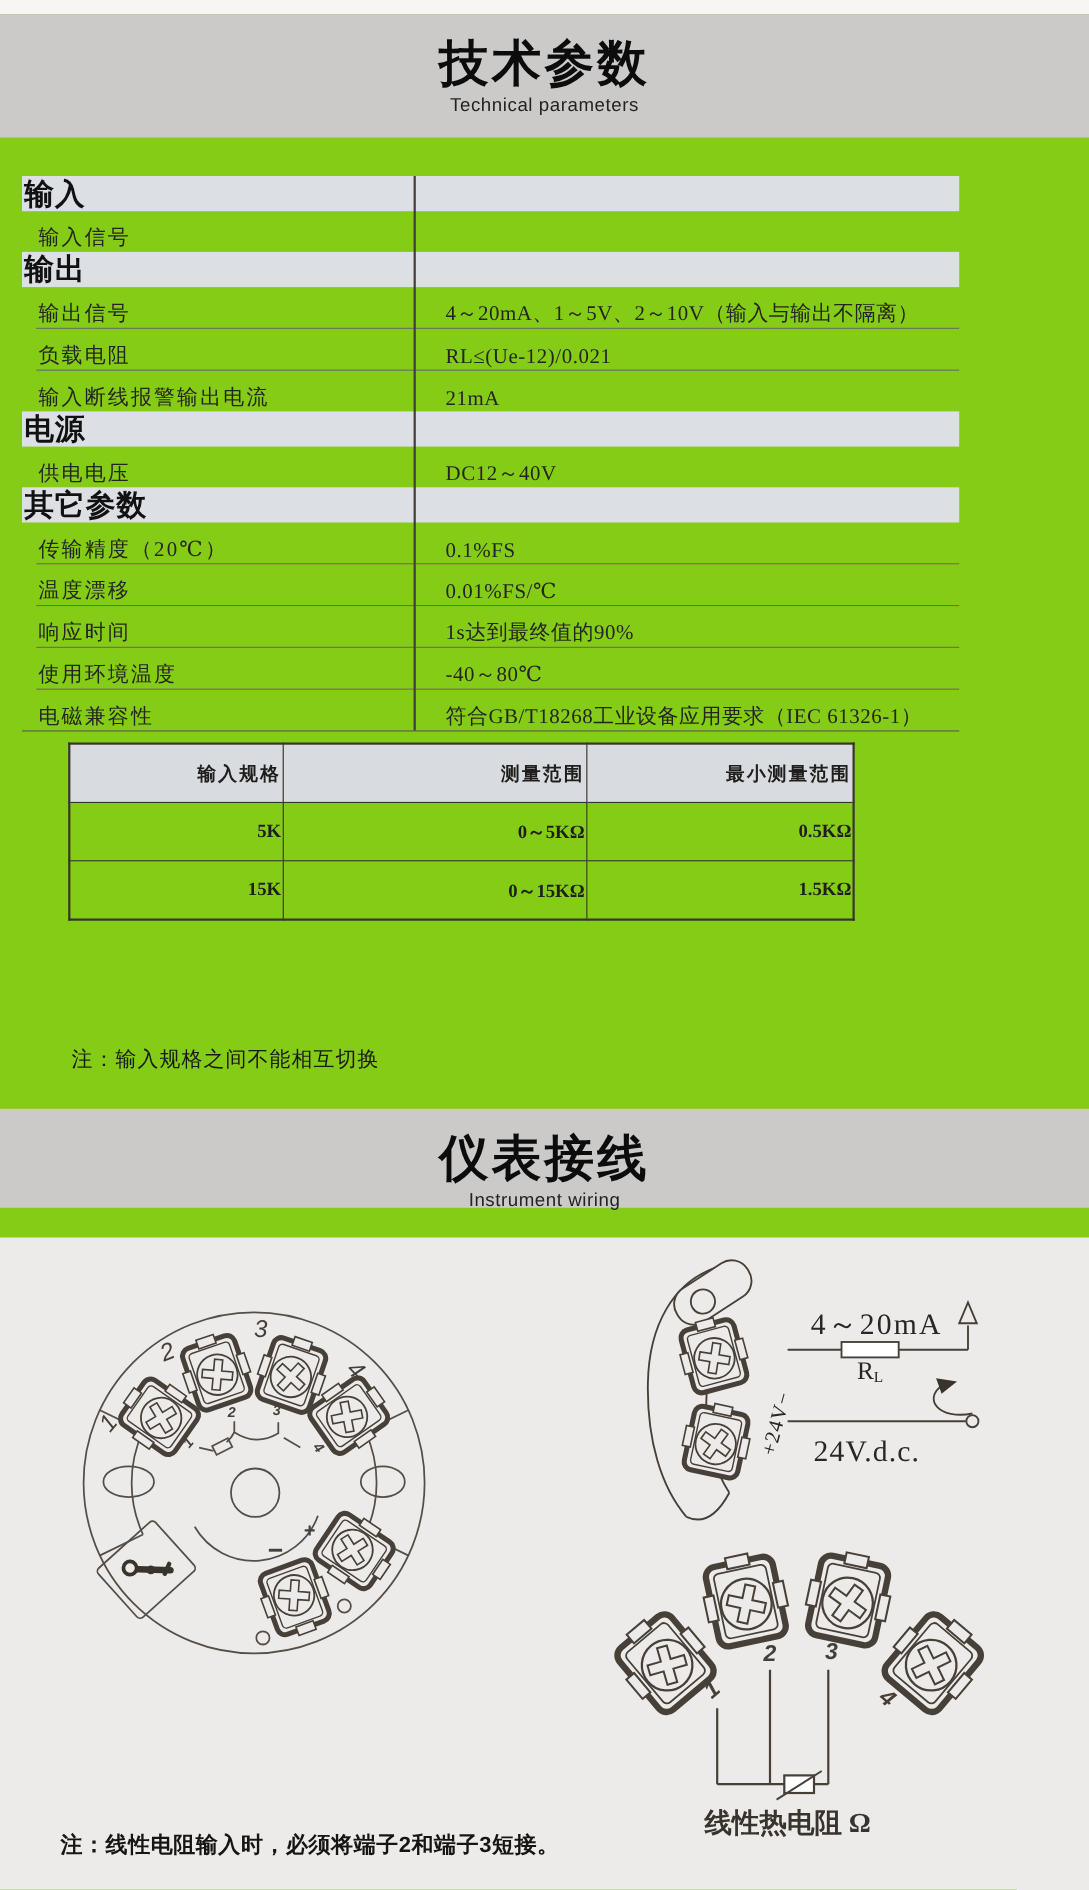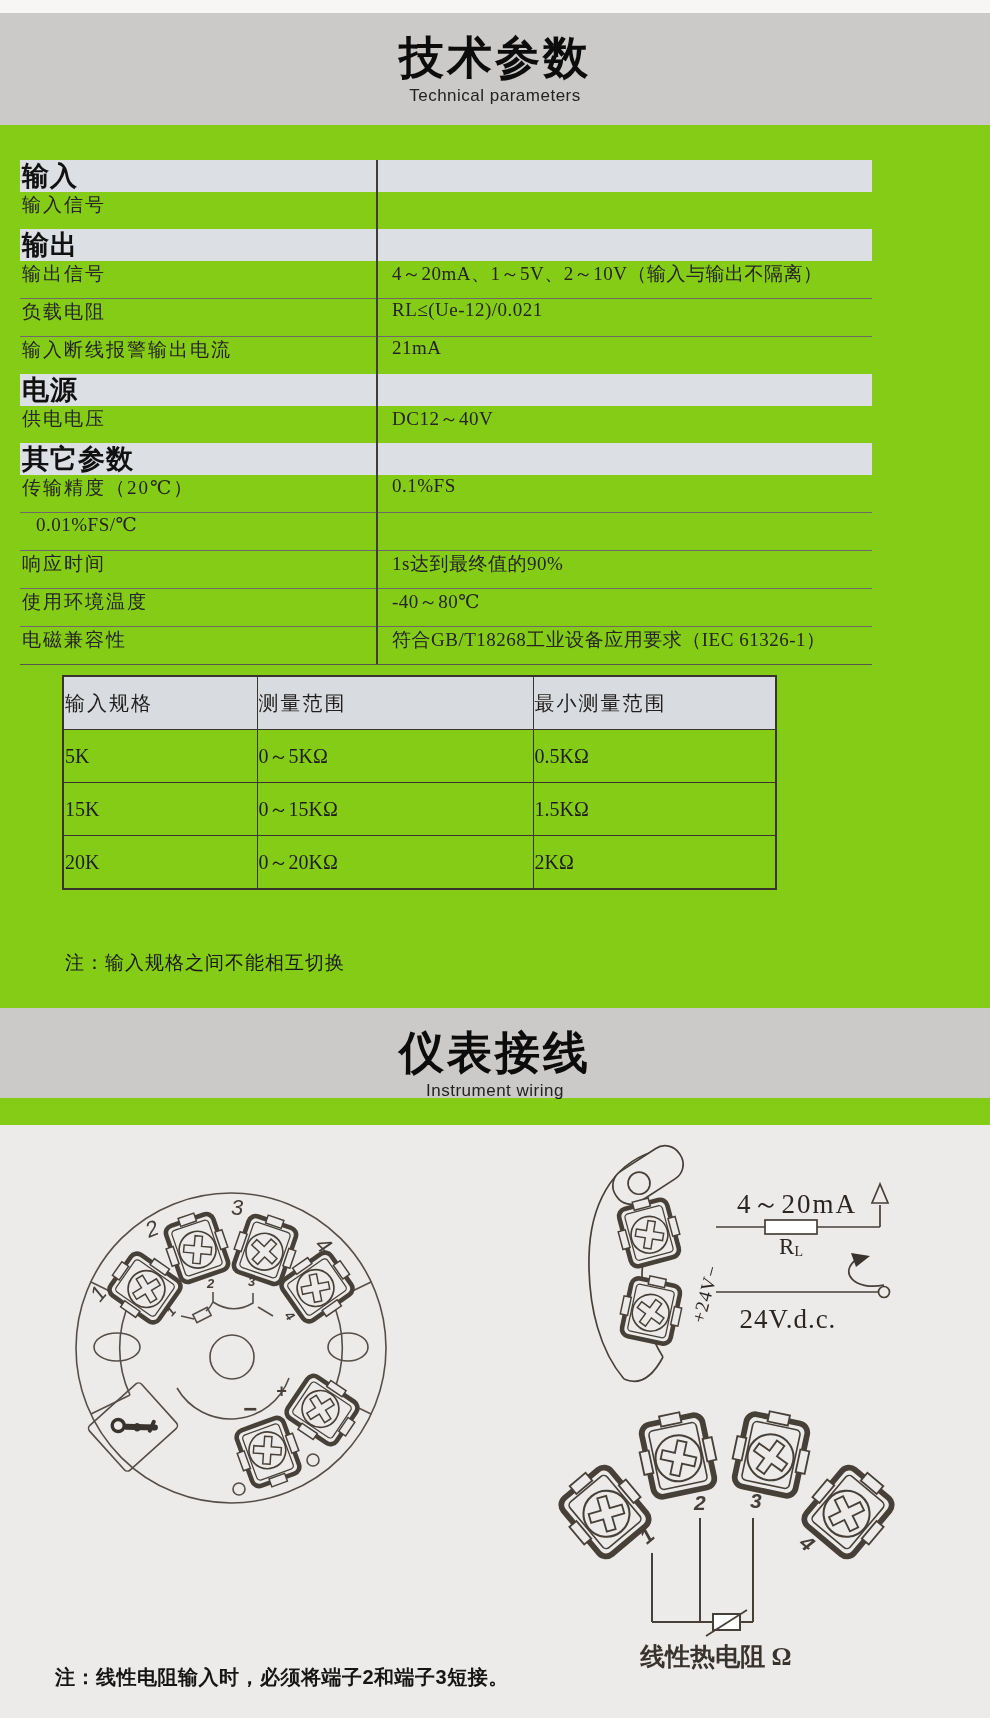--- a/index.html
+++ b/index.html
@@ -10,29 +10,29 @@
   .band1{top:13px;height:112px;}
   .band2{top:1008px;height:90px;}
   .band-title{font-size:45px;font-weight:800;letter-spacing:3px;color:#0d0c0c;line-height:1;padding-top:22px;}
   .band-sub{font-size:17px;color:#222;margin-top:6px;letter-spacing:0.5px;}
   
   .spec{position:absolute;left:20px;top:160px;width:852px;border-bottom:1.2px solid #5a5550;
         font-family:"Liberation Serif","DejaVu Serif",serif;}
   .spec .vline{position:absolute;left:356px;top:0;bottom:0;width:2px;background:#433c38;z-index:3;}
   .sec{height:32px;background:#dcdfe4;display:flex;align-items:center;}
   .sec-label{font-size:27px;font-weight:700;color:#111;padding-left:2px;letter-spacing:1px;}
-  .srow{height:37px;display:flex;align-items:flex-start;}
+  .srow{height:37px;display:flex;align-items:flex-end;margin-left:13px;}
   .srow.hr{border-top:1.2px solid #6e6a66;}
   .slabel{width:356px;font-size:19px;letter-spacing:2px;color:#262422;padding-left:2px;box-sizing:border-box;}
   .svalue{flex:1;font-size:19px;color:#262422;padding-left:16px;letter-spacing:0.5px;}
   
   .rtable{position:absolute;left:62px;top:675px;width:713px;border-collapse:collapse;
           font-family:"Liberation Serif","DejaVu Serif",serif;table-layout:fixed;}
-  .rtable th,.rtable td{border:1.6px solid #39332f;text-align:left;height:50px;font-weight:400;
-          font-size:20px;color:#201e1c;}
+  .rtable th,.rtable td{border:1.6px solid #39332f;text-align:right;height:50px;font-weight:700;
+          font-size:17px;color:#201e1c;}
   .rtable th{background:#d8dbe0;letter-spacing:2px;}
   .rtable{border:2.5px solid #39332f;}
   .rtable col.c1{width:194px;} .rtable col.c2{width:276px;} .rtable col.c3{width:243px;}
   .note1{position:absolute;left:65px;top:950px;font-size:19px;font-weight:500;color:#1b1918;letter-spacing:1px;}
   .wirebg{position:absolute;left:0;top:1125px;width:990px;height:593px;background:#edebe9;}
   .wiring-svg{position:absolute;left:0;top:1125px;width:990px;height:593px;}
   .note2{position:absolute;left:55px;top:1664px;font-size:20px;font-weight:700;color:#171514;letter-spacing:0.5px;}
   svg text{font-family:"Liberation Serif","DejaVu Serif",serif;}
   svg .hand{font-family:"Liberation Sans",sans-serif;font-style:italic;fill:#453e39;}
 </style>
@@ -78,20 +78,21 @@
       <div class="svalue">DC12～40V</div>
       </div>
     <div class="sec">
       <span class="sec-label">其它参数</span>
       </div>
     <div class="srow">
       <div class="slabel">传输精度（20℃）</div>
       <div class="svalue">0.1%FS</div>
       </div>
     <div class="srow hr">
+      <div class="slabel">温度漂移</div>
       <div class="svalue">0.01%FS/℃</div>
       </div>
     <div class="srow hr">
       <div class="slabel">响应时间</div>
       <div class="svalue">1s达到最终值的90%</div>
       </div>
     <div class="srow hr">
       <div class="slabel">使用环境温度</div>
       <div class="svalue">-40～80℃</div>
       </div>
@@ -118,25 +119,20 @@
       <tr>
         <td>5K</td>
         <td>0～5KΩ</td>
         <td>0.5KΩ</td>
         </tr>
       <tr>
         <td>15K</td>
         <td>0～15KΩ</td>
         <td>1.5KΩ</td>
         </tr>
-      <tr>
-        <td>20K</td>
-        <td>0～20KΩ</td>
-        <td>2KΩ</td>
-        </tr>
     </tbody>
   </table>
 
   <div class="note1">注：输入规格之间不能相互切换</div>
 
   <div class="band band2">
     <div class="band-title">仪表接线</div>
     <div class="band-sub">Instrument wiring</div>
   </div>
 

